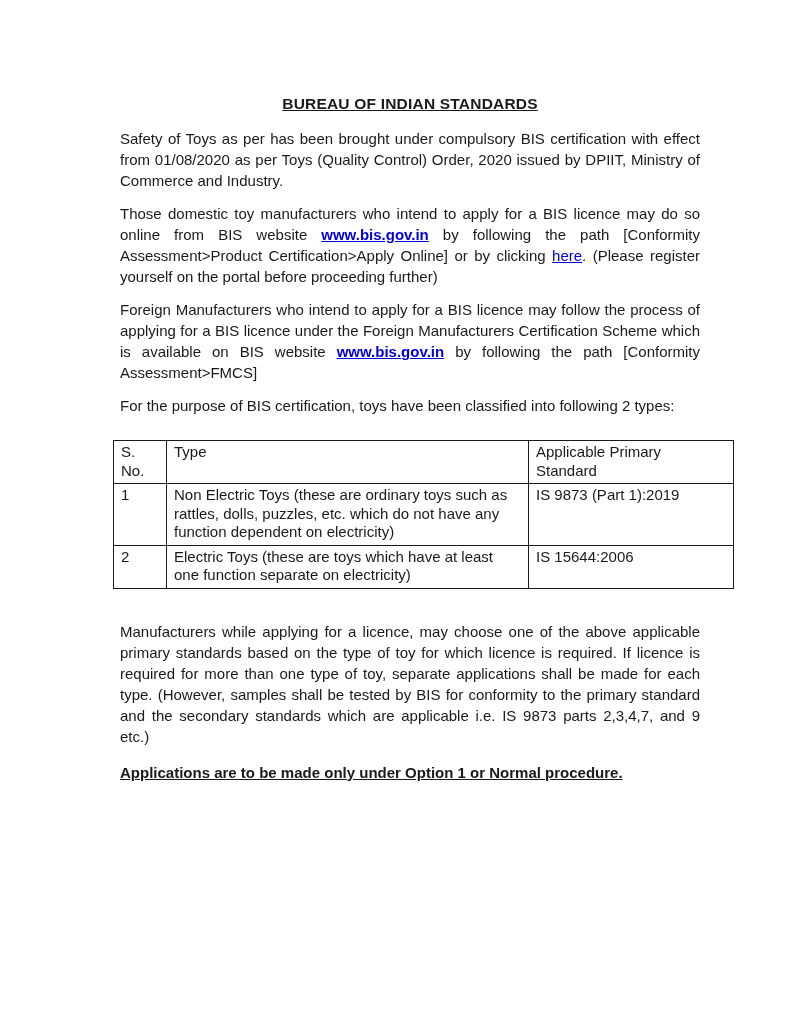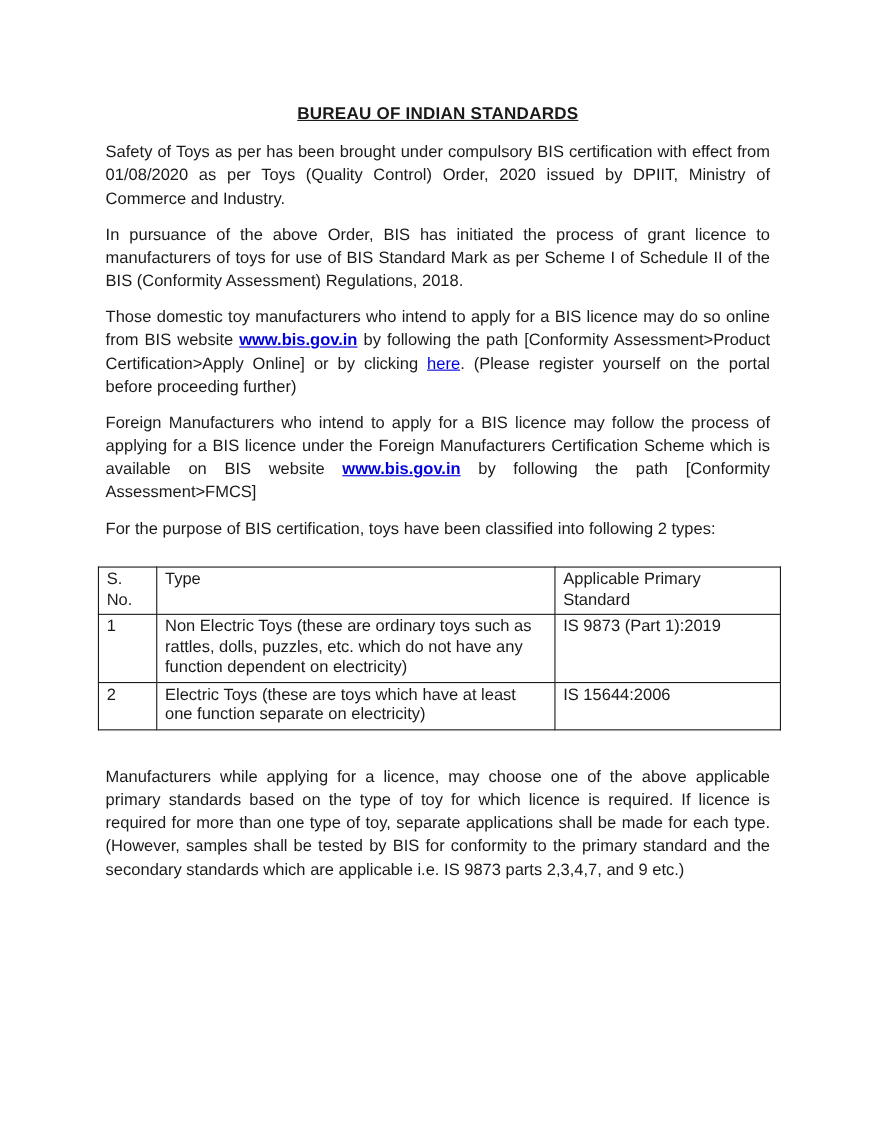--- a/index.html
+++ b/index.html
@@ -15,21 +15,21 @@
   }
   .page {
     width: 791px;
     height: 1024px;
     background: #ffffff;
     font-family: "Liberation Sans", sans-serif;
     color: var(--text-color);
     overflow: hidden;
   }
   .content {
-    padding: 95px 91px 0 96px;
+    padding: 95px 91px 0 120px;
   }
   .doc-title, .doc-subtitle {
     font-size: 15.5px;
     font-weight: bold;
     text-align: center;
     text-decoration: underline;
     line-height: 18px;
     margin: 0 0 15px 0;
     letter-spacing: 0.2px;
   }
@@ -80,21 +80,20 @@
 <body>
 
 <div class="page">
   <div class="content">
 
     <div class="doc-title">BUREAU OF INDIAN STANDARDS</div>
 
 
     <p class="para">Safety of Toys as per has been brought under compulsory BIS certification with effect from 01/08/2020 as per Toys (Quality Control) Order, 2020 issued by DPIIT, Ministry of Commerce and Industry.</p>
 
-    <p class="para">In pursuance of the above Order, BIS has initiated the process of grant licence to manufacturers of toys for use of BIS Standard Mark as per Scheme I of Schedule II of the BIS (Conformity Assessment) Regulations, 2018.</p>
 
     <p class="para"><span>Those domestic toy manufacturers who intend to apply for a BIS licence may do so online from BIS website </span><a class="doc-link bold">www.bis.gov.in</a><span> by following the path [Conformity Assessment&gt;Product Certification&gt;Apply Online] or by clicking </span><a class="doc-link">here</a><span>. (Please register yourself on the portal before proceeding further)</span></p>
 
     <p class="para"><span>Foreign Manufacturers who intend to apply for a BIS licence may follow the process of applying for a BIS licence under the Foreign Manufacturers Certification Scheme which is available on BIS website </span><a class="doc-link bold">www.bis.gov.in</a><span> by following the path [Conformity Assessment&gt;FMCS]</span></p>
 
     <p class="para pre-table">For the purpose of BIS certification, toys have been classified into following 2 types:</p>
 
     <table class="types-table">
       <colgroup>
         <col class="col-sno">
@@ -117,15 +116,16 @@
         <tr>
           <td>2</td>
           <td>Electric Toys (these are toys which have at least one function separate on electricity)</td>
           <td>IS 15644:2006</td>
         </tr>
       </tbody>
     </table>
 
     <p class="para after-table">Manufacturers while applying for a licence, may choose one of the above applicable primary standards based on the type of toy for which licence is required. If licence is required for more than one type of toy, separate applications shall be made for each type.  (However, samples shall be tested by BIS for conformity to the primary standard and the secondary standards which are applicable i.e. IS 9873 parts 2,3,4,7, and 9 etc.)</p>
 
+    <p class="closing">Applications are to be made only under Option 1 or Normal procedure.</p>
 
   </div>
 </div>
 
 </body></html>

